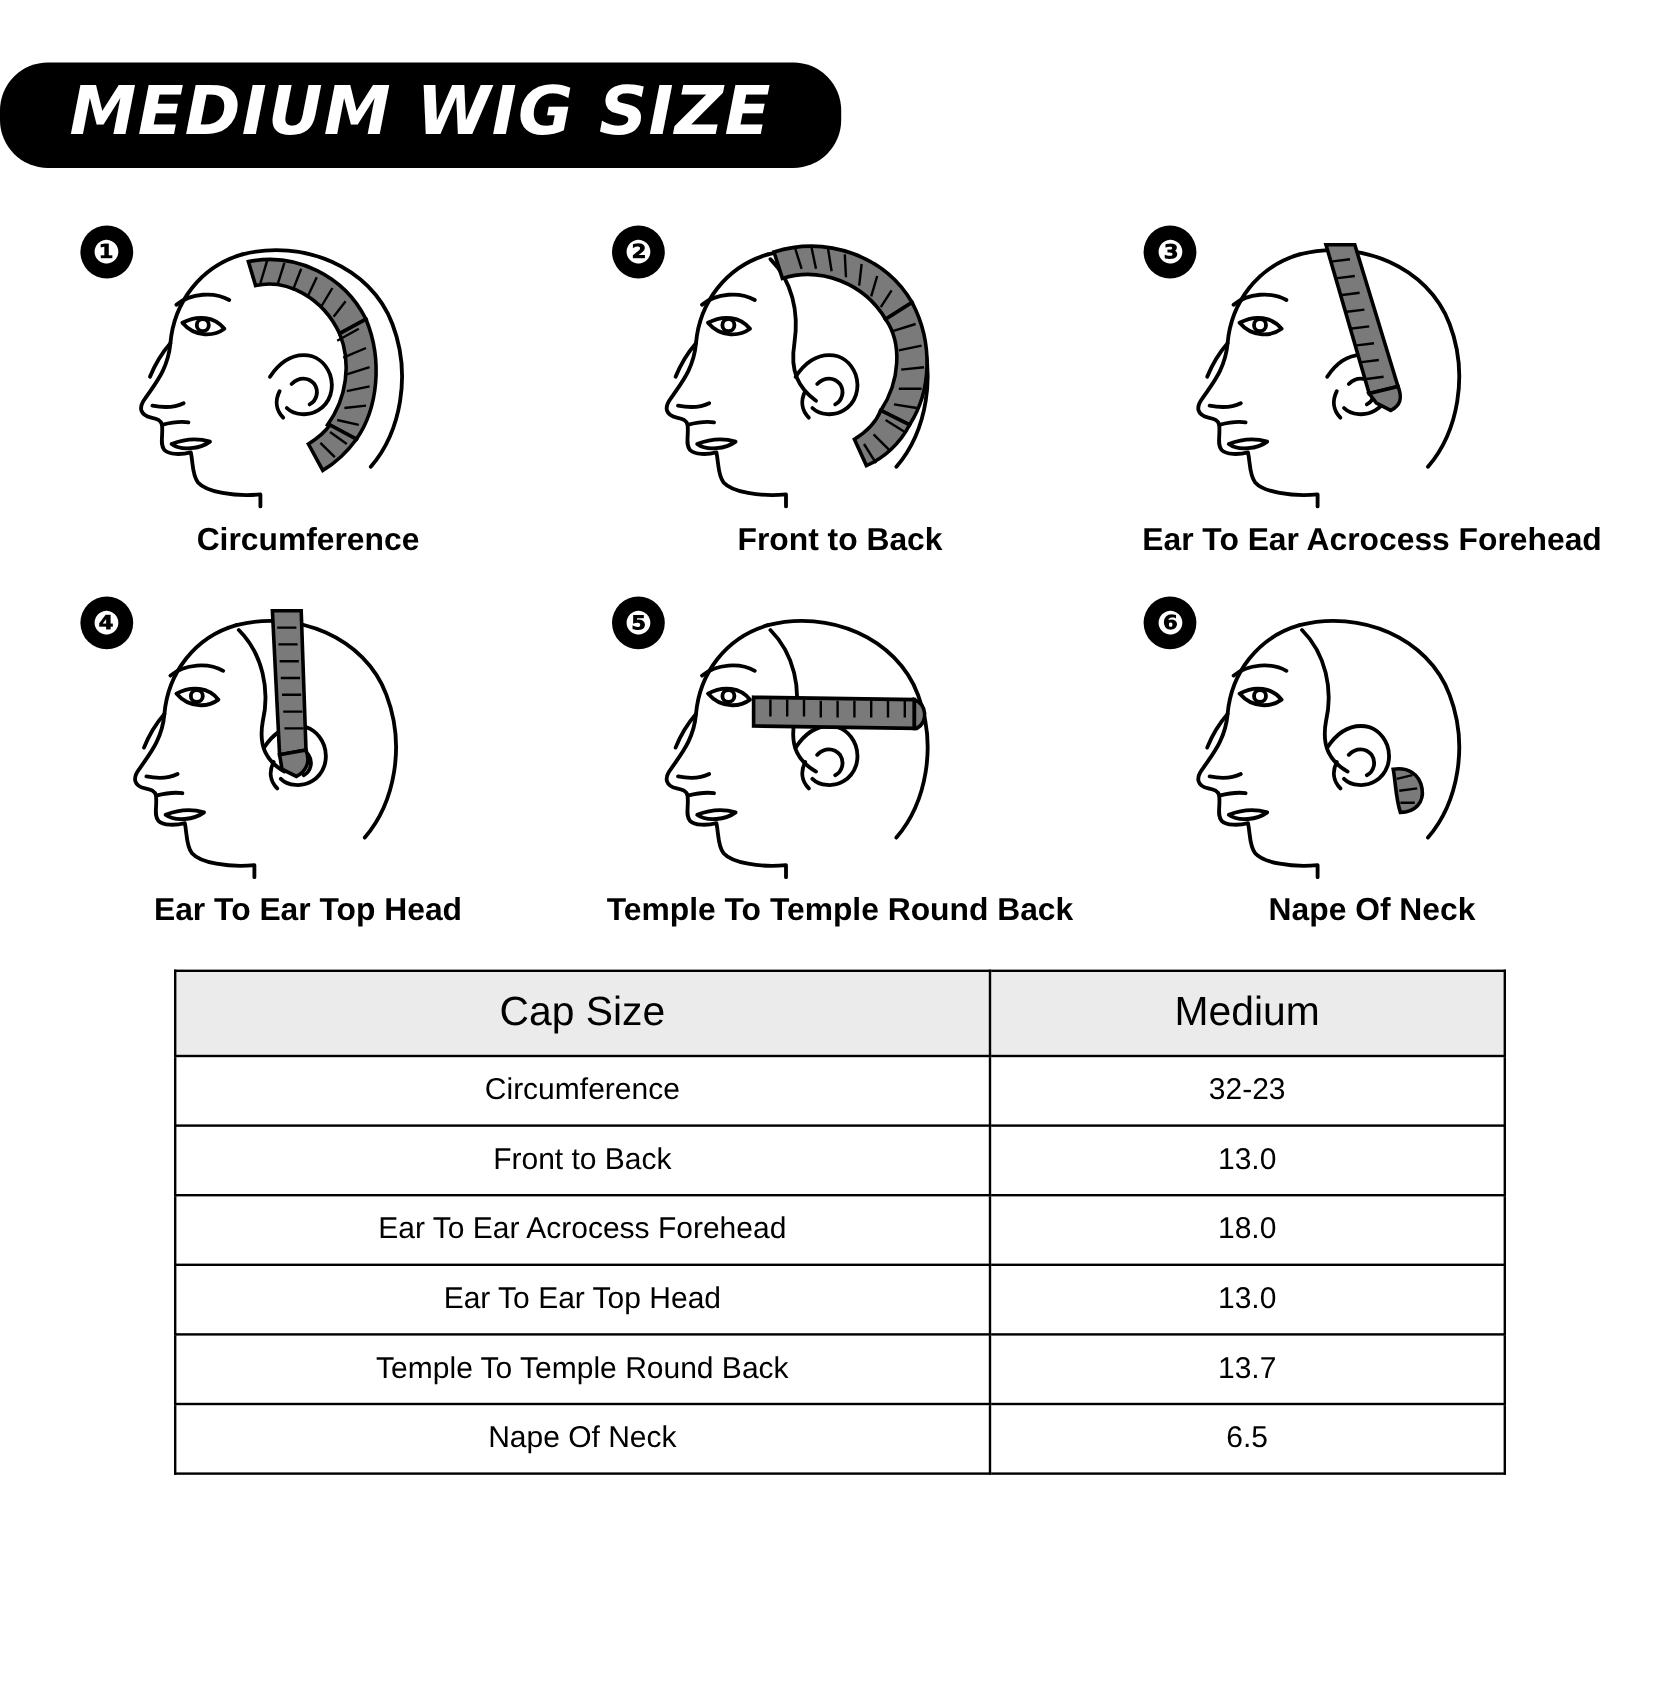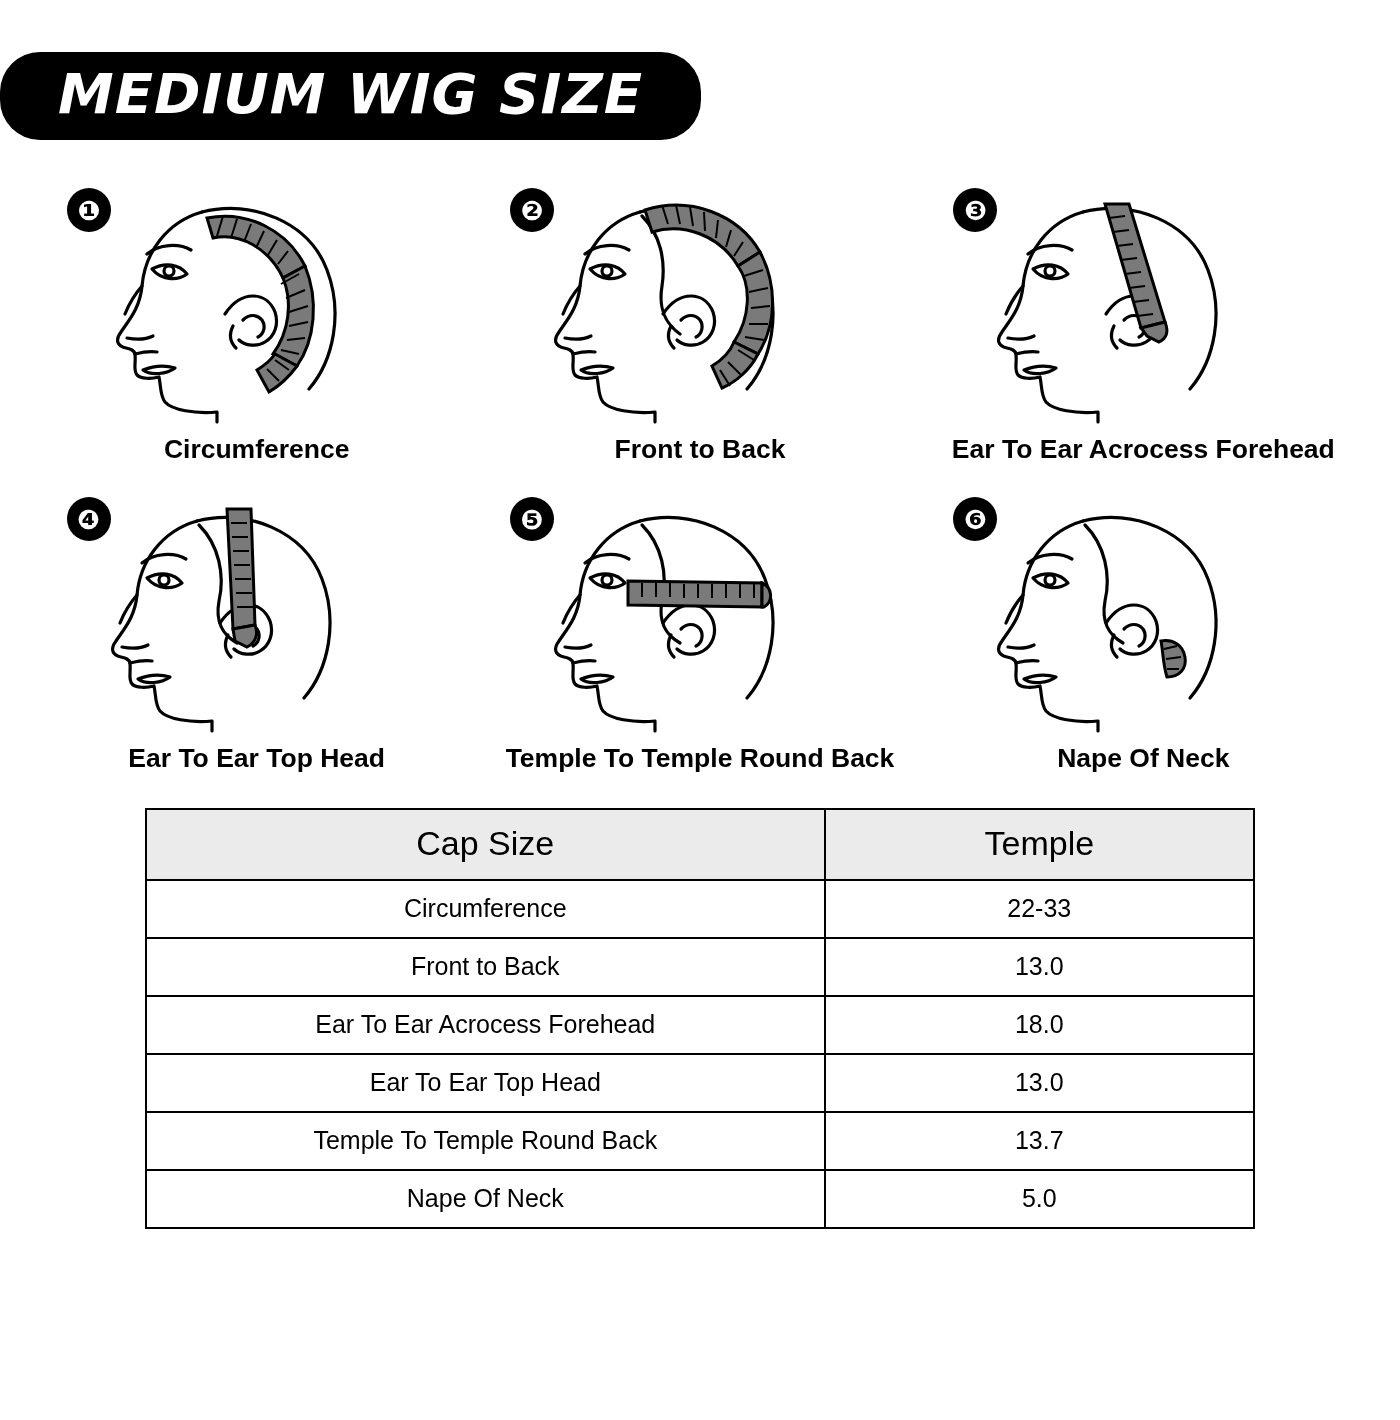--- a/index.html
+++ b/index.html
@@ -366,43 +366,43 @@
 
 <div class="table-wrap">
   <table>
     <colgroup>
         <col class="c1">
         <col class="c2">
       </colgroup>
     <thead>
       <tr>
         <th>Cap Size</th>
-        <th>Temple</th>
+        <th>Medium</th>
       </tr>
     </thead>
     <tbody>
       <tr>
         <td>Circumference</td>
-        <td>22-33</td>
+        <td>32-23</td>
       </tr>
       <tr>
         <td>Front to Back</td>
         <td>13.0</td>
       </tr>
       <tr>
         <td>Ear To Ear Acrocess Forehead</td>
         <td>18.0</td>
       </tr>
       <tr>
         <td>Ear To Ear Top Head</td>
         <td>13.0</td>
       </tr>
       <tr>
         <td>Temple To Temple Round Back</td>
         <td>13.7</td>
       </tr>
       <tr>
         <td>Nape Of Neck</td>
-        <td>5.0</td>
+        <td>6.5</td>
       </tr>
     </tbody>
   </table>
 </div>
 
 </body></html>

